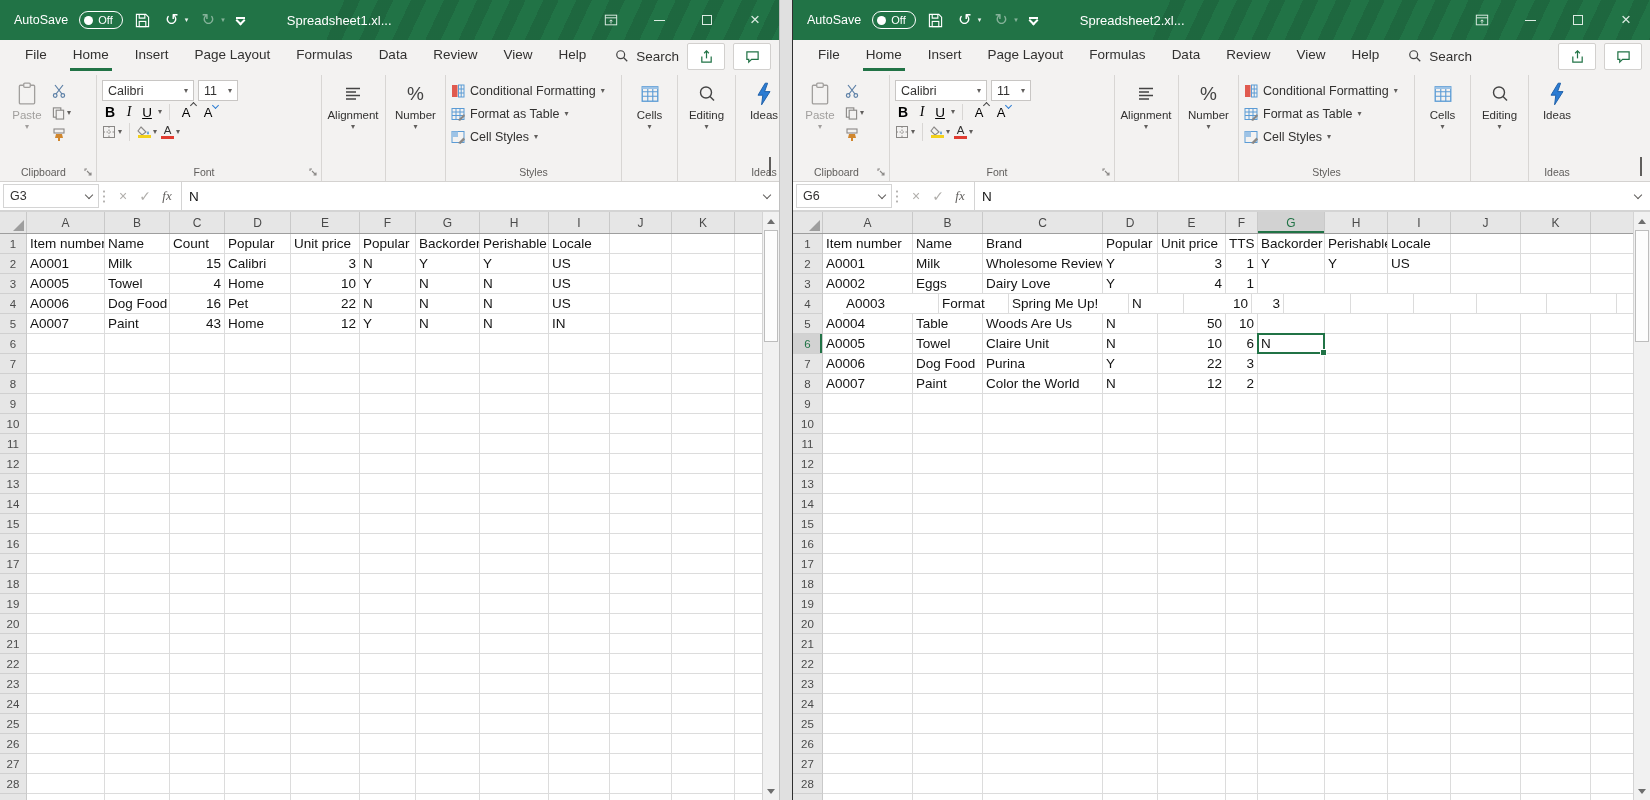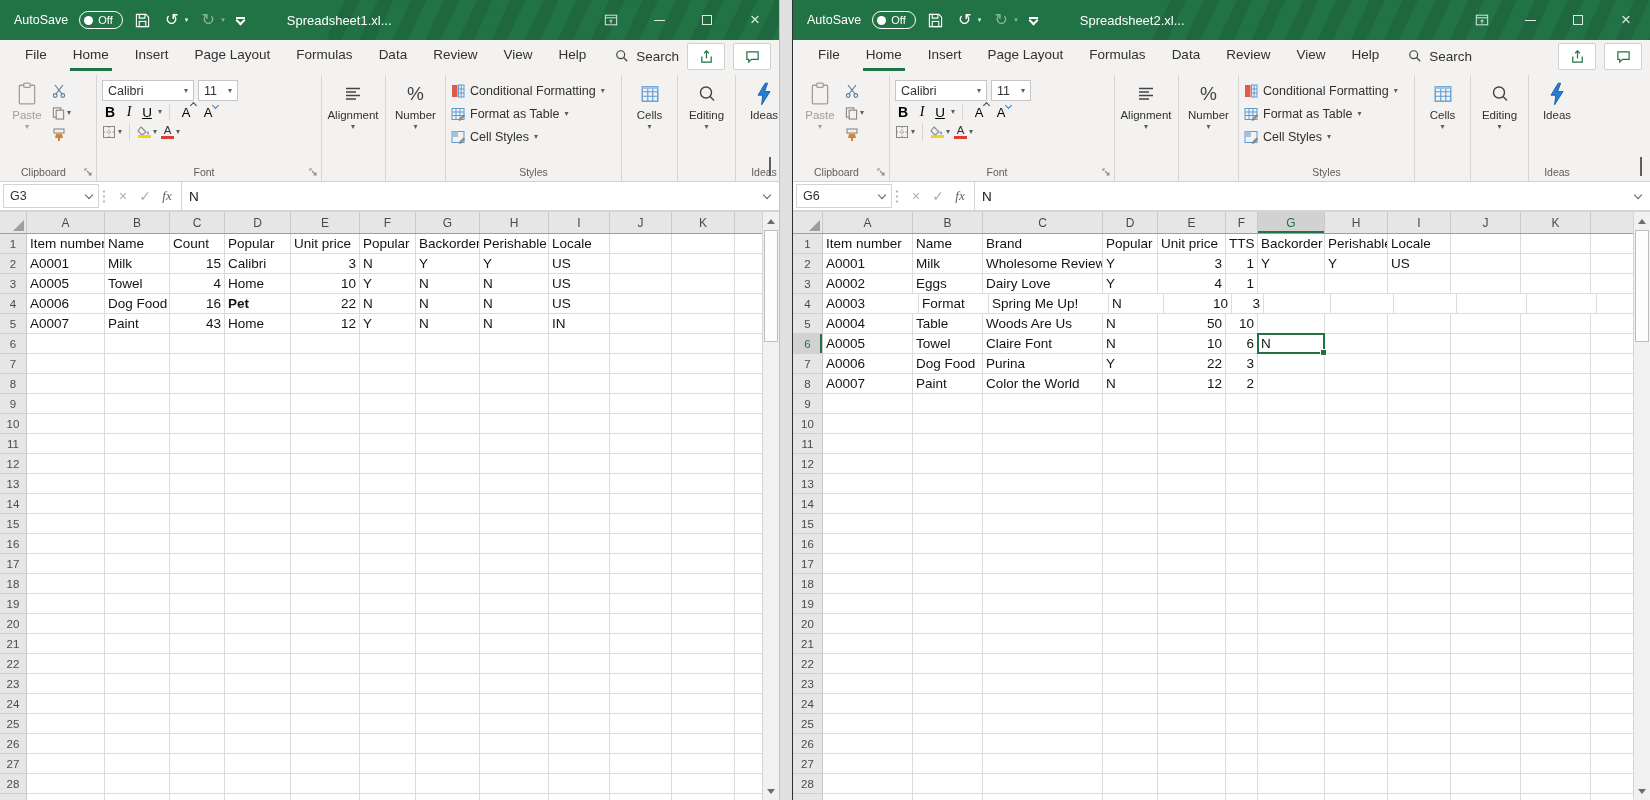--- a/index.html
+++ b/index.html
@@ -478,21 +478,21 @@
           <div class="cell" style="width: 61px;">US</div>
           <div class="cell" style="width: 62px;"></div>
           <div class="cell" style="width: 63px;"></div>
           <div class="cell fill" style="flex: 1 1 0%;"></div>
         </div>
         <div class="grow">
           <div class="rowhdr" style="width: 27px;">4</div>
           <div class="cell" style="width: 78px;">A0006</div>
           <div class="cell" style="width: 65px;">Dog Food</div>
           <div class="cell num" style="width: 55px;">16</div>
-          <div class="cell" style="width: 66px; font-weight: bold;">Pet</div>
+          <div class="cell" style="width: 66px;">Pet</div>
           <div class="cell num" style="width: 69px;">22</div>
           <div class="cell" style="width: 56px;">N</div>
           <div class="cell" style="width: 64px;">N</div>
           <div class="cell" style="width: 69px;">N</div>
           <div class="cell" style="width: 61px;">US</div>
           <div class="cell" style="width: 62px;"></div>
           <div class="cell" style="width: 63px;"></div>
           <div class="cell fill" style="flex: 1 1 0%;"></div>
         </div>
         <div class="grow">
@@ -1243,21 +1243,21 @@
           <div class="cell num" style="width: 32px;">1</div>
           <div class="cell" style="width: 67px;"></div>
           <div class="cell" style="width: 63px;"></div>
           <div class="cell" style="width: 63px;"></div>
           <div class="cell" style="width: 70px;"></div>
           <div class="cell" style="width: 70px;"></div>
           <div class="cell fill" style="flex: 1 1 0%;"></div>
         </div>
         <div class="grow">
           <div class="rowhdr" style="width: 30px;">4</div>
-          <div class="cell" style="width: 96px;">A0003</div>
+          <div class="cell" style="width: 96px; margin-left: 20px;">A0003</div>
           <div class="cell" style="width: 70px;">Format</div>
           <div class="cell" style="width: 120px;">Spring Me Up!</div>
           <div class="cell" style="width: 55px;">N</div>
           <div class="cell num" style="width: 68px;">10</div>
           <div class="cell num" style="width: 32px;">3</div>
           <div class="cell" style="width: 67px;"></div>
           <div class="cell" style="width: 63px;"></div>
           <div class="cell" style="width: 63px;"></div>
           <div class="cell" style="width: 70px;"></div>
           <div class="cell" style="width: 70px;"></div>
@@ -1275,21 +1275,21 @@
           <div class="cell" style="width: 63px;"></div>
           <div class="cell" style="width: 63px;"></div>
           <div class="cell" style="width: 70px;"></div>
           <div class="cell" style="width: 70px;"></div>
           <div class="cell fill" style="flex: 1 1 0%;"></div>
         </div>
         <div class="grow">
           <div class="rowhdr sel" style="width: 30px;">6</div>
           <div class="cell" style="width: 90px;">A0005</div>
           <div class="cell" style="width: 70px;">Towel</div>
-          <div class="cell" style="width: 120px;">Claire Font</div>
+          <div class="cell" style="width: 120px;">Claire Unit</div>
           <div class="cell" style="width: 55px;">N</div>
           <div class="cell num" style="width: 68px;">10</div>
           <div class="cell num" style="width: 32px;">6</div>
           <div class="cell" style="width: 67px;">N</div>
           <div class="cell" style="width: 63px;"></div>
           <div class="cell" style="width: 63px;"></div>
           <div class="cell" style="width: 70px;"></div>
           <div class="cell" style="width: 70px;"></div>
           <div class="cell fill" style="flex: 1 1 0%;"></div>
         </div>

